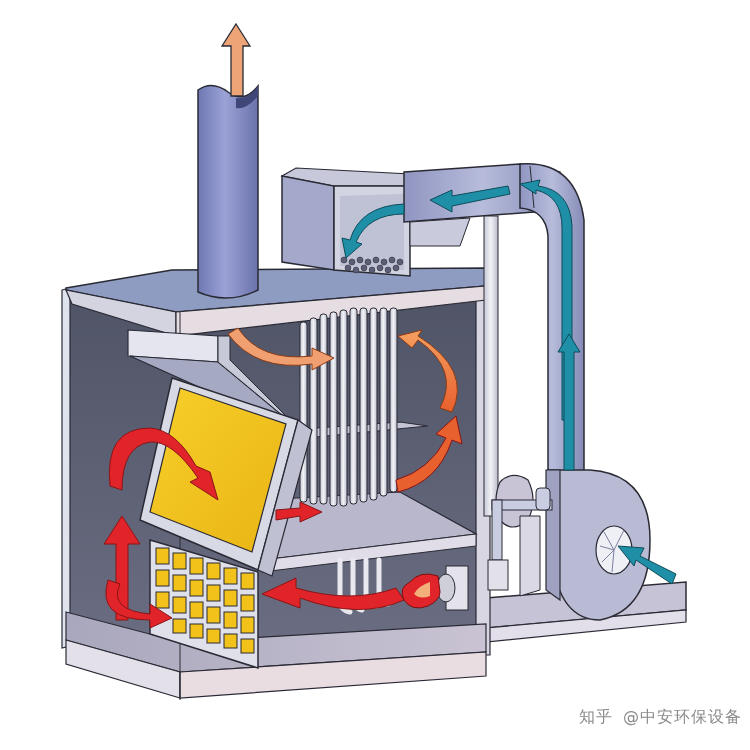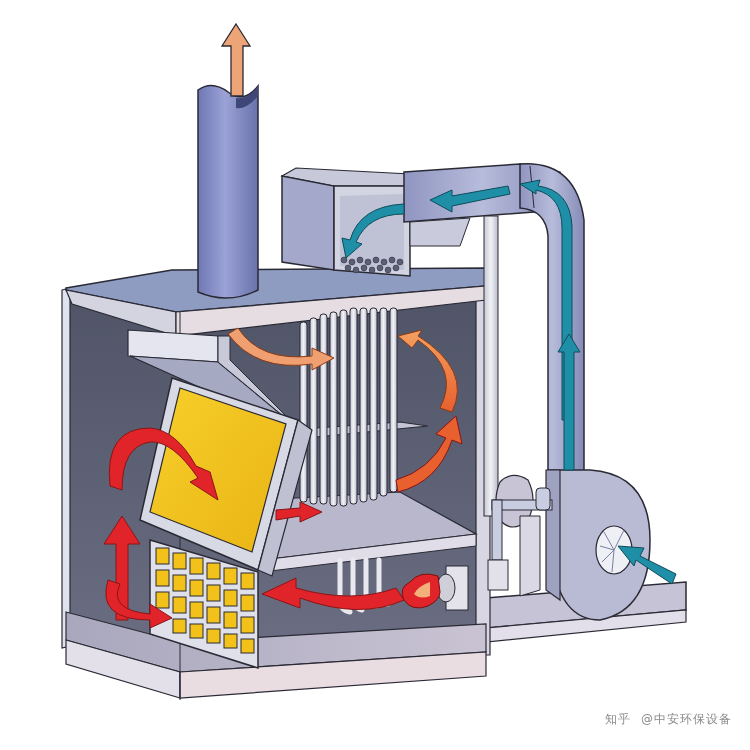--- a/index.html
+++ b/index.html
@@ -1,20 +1,20 @@
 <!DOCTYPE html>
 <html><head>
   <meta charset="utf-8">
   <style>
     html, body { margin: 0; padding: 0; background: #ffffff; }
     body { width: 750px; height: 750px; position: relative; overflow: hidden; font-family: "DejaVu Sans", sans-serif; }
     #stage { position: absolute; left: 0; top: 0; width: 750px; height: 750px; }
     .watermark {
-      position: absolute; right: 18px; bottom: 22px;
-      font-size: 12px; color: #8a8a8a; letter-spacing: 1px;
+      position: absolute; right: 8px; bottom: 22px;
+      font-size: 16px; color: #8a8a8a; letter-spacing: 1px;
       font-family: "DejaVu Sans", sans-serif;
       text-shadow: 0 0 2px #ffffff;
     }
     .watermark .brand { margin-right: 10px; }
   </style>
 </head>
 <body>
 
 <div id="stage">
 <svg width="750" height="750" viewBox="0 0 750 750" xmlns="http://www.w3.org/2000/svg">

